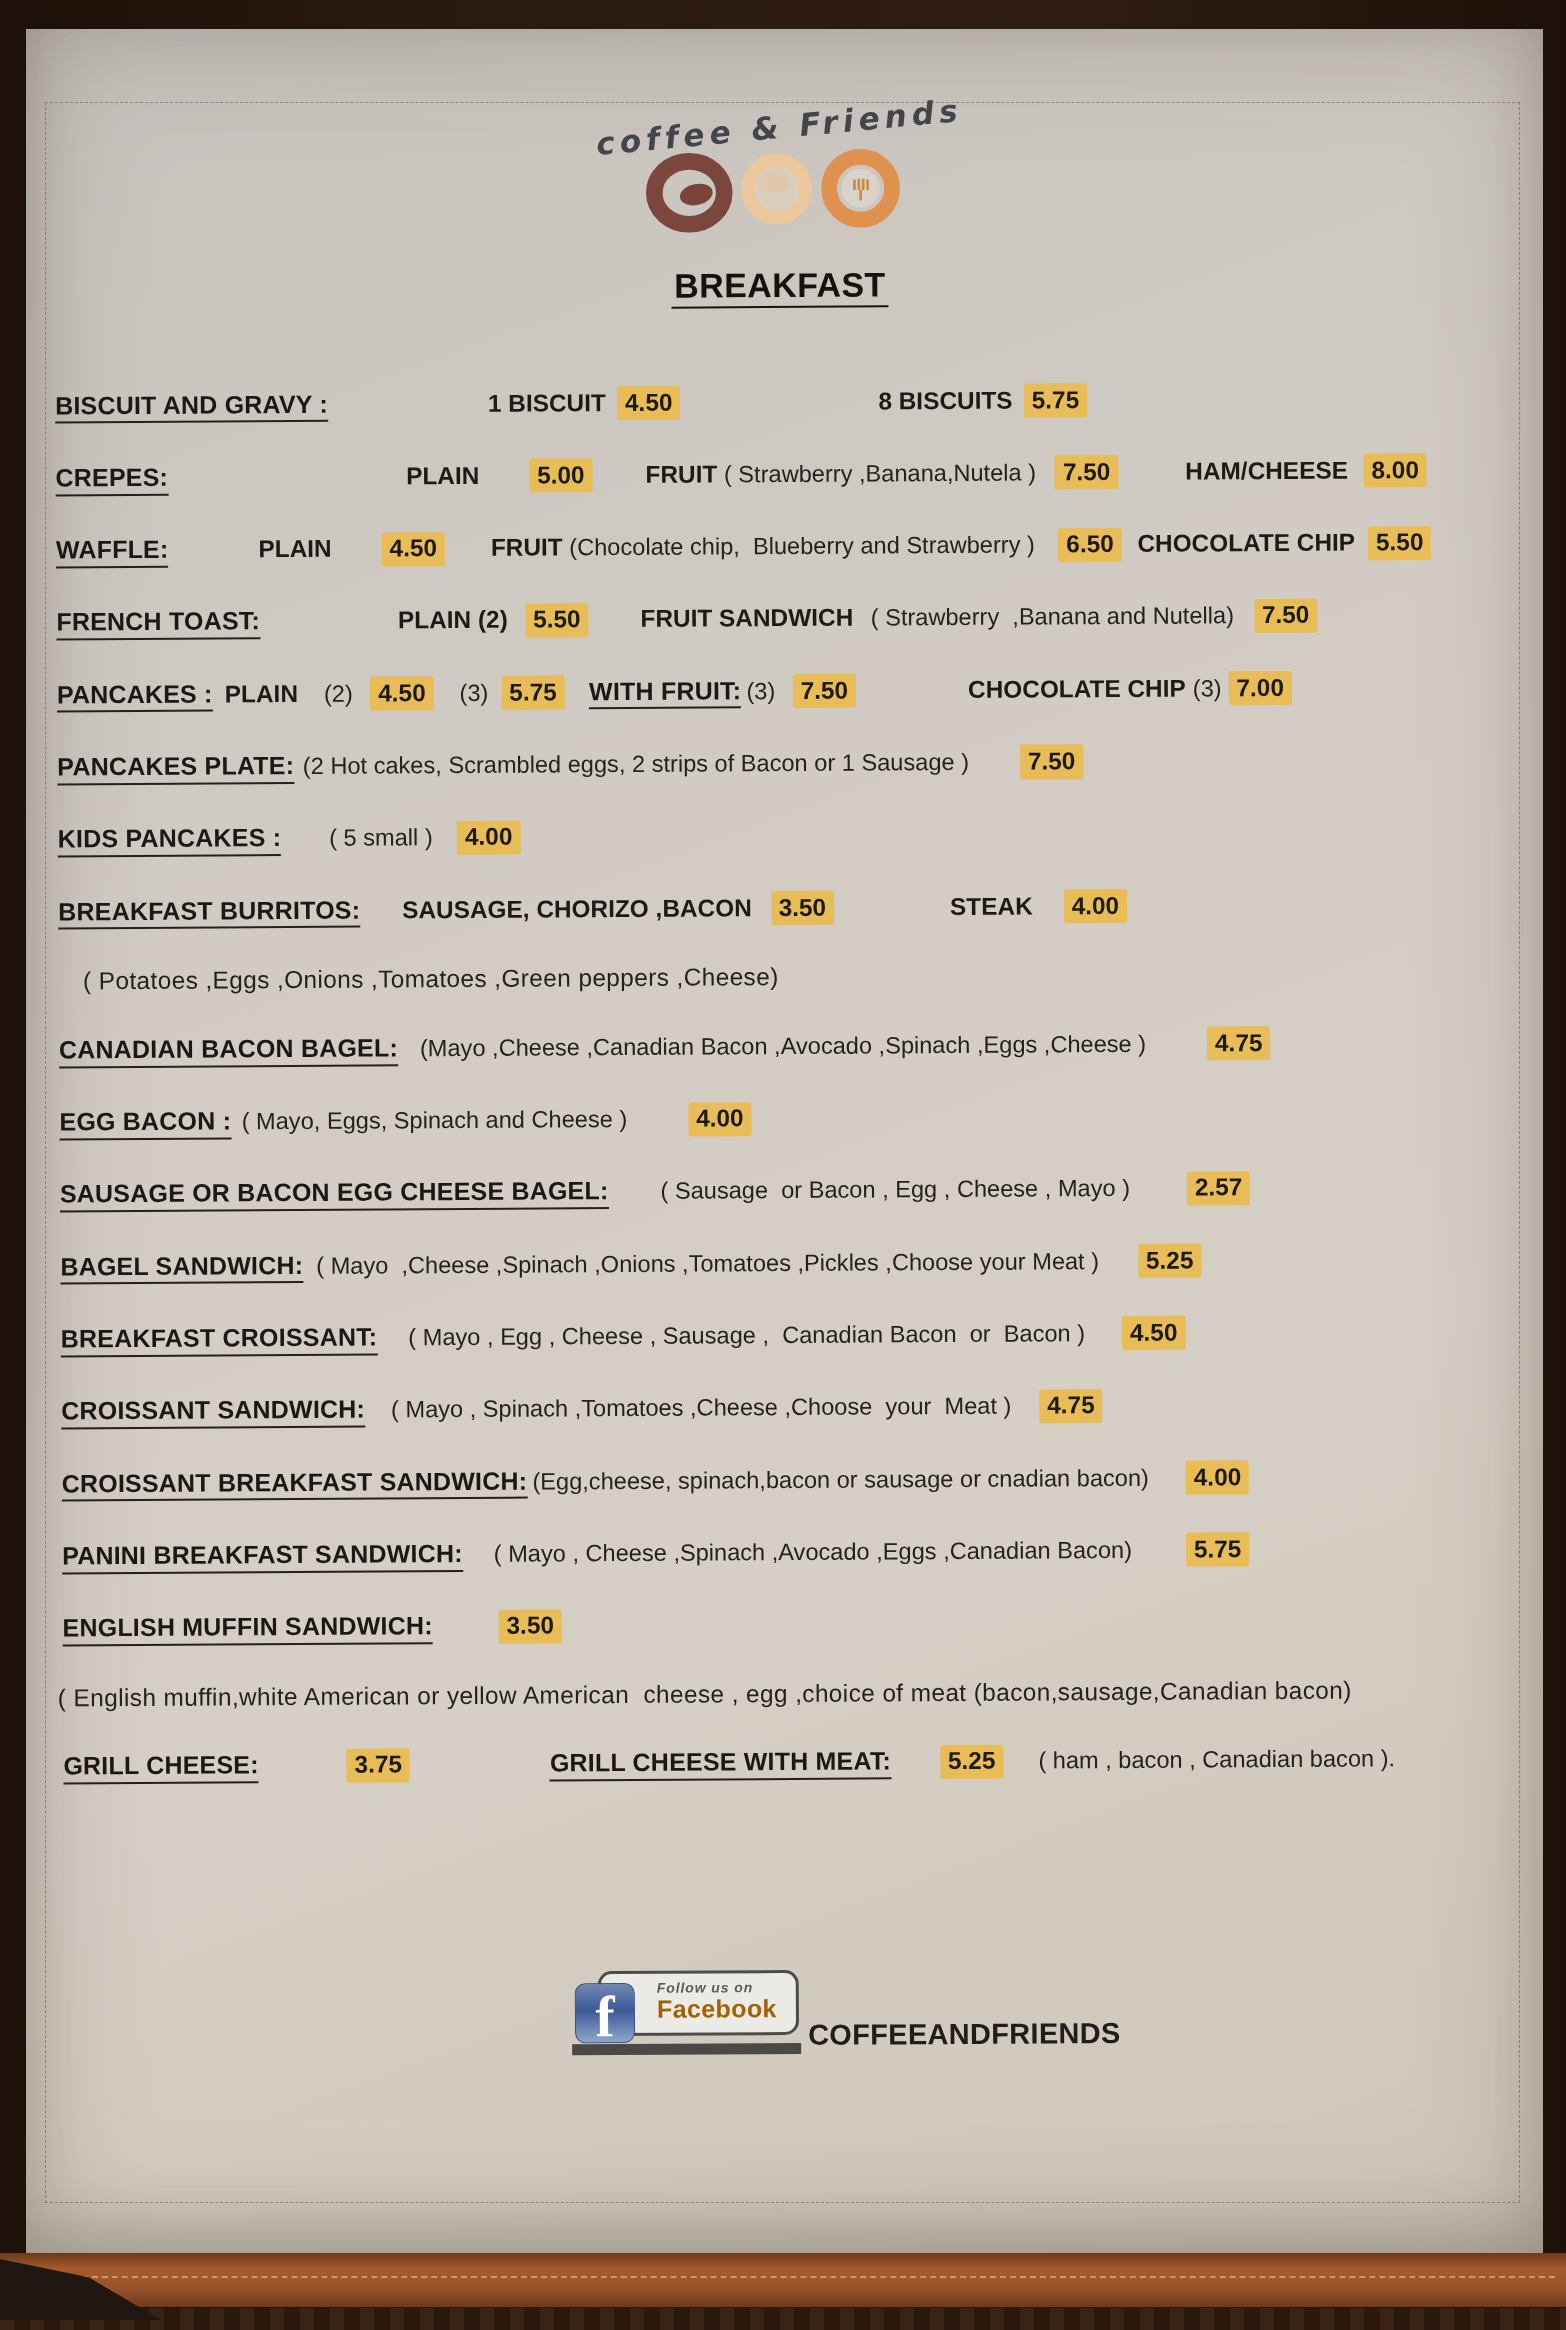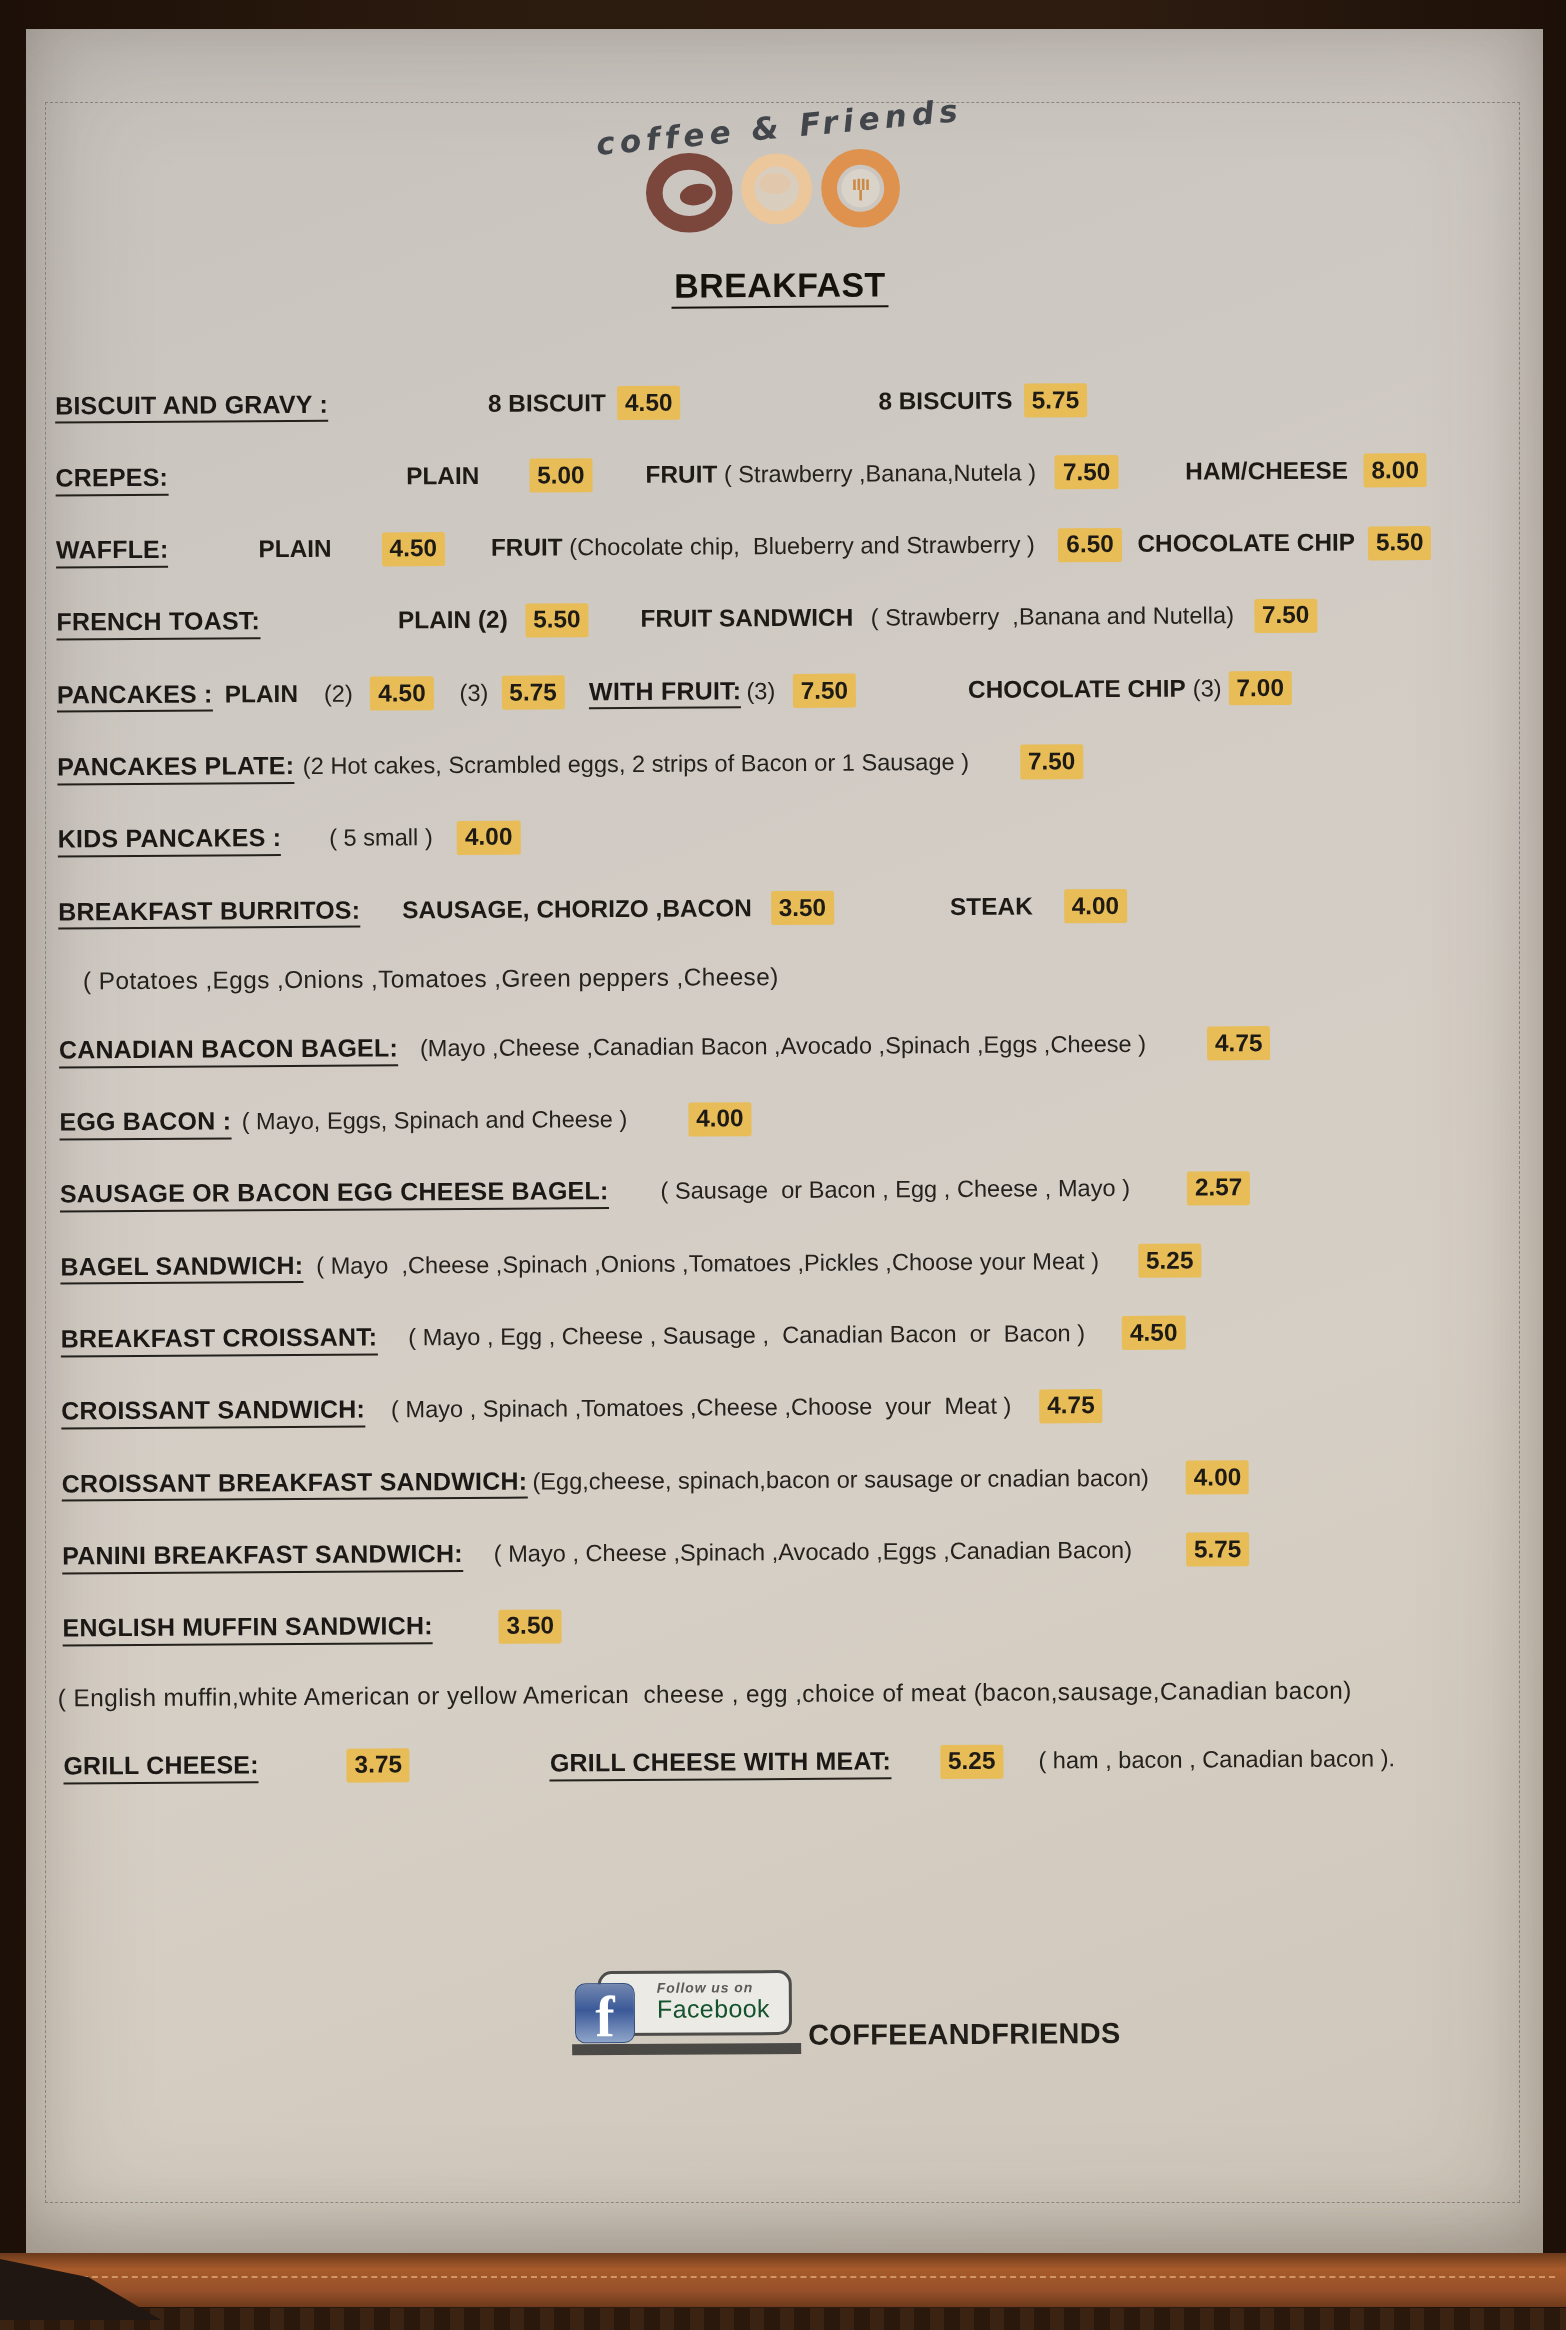--- a/index.html
+++ b/index.html
@@ -53,21 +53,21 @@
   }
   .fb-icon{
     position:absolute;left:-26px;top:8.7px;width:58px;height:58px;border-radius:10.5px;
     background:linear-gradient(180deg,#7388b0 0%,#3b5998 45%,#8fa5c9 100%);
     border:1.7px solid #35507f;
     color:#fff;text-align:center;font-family:"Liberation Serif",serif;font-weight:bold;
     font-size:58px;line-height:51px;overflow:hidden;
   }
   .fb-icon span{position:relative;top:7px;}
   .fb-follow{font-size:14px;font-weight:bold;font-style:italic;color:#5b5b59;letter-spacing:0.9px;line-height:1.1;}
-  .fb-name{font-size:25px;font-weight:normal;color:#14532d;letter-spacing:0.4px;line-height:1.1;}
+  .fb-name{font-size:25px;font-weight:bold;color:#a16207;letter-spacing:0.4px;line-height:1.1;}
   .fb-bar{width:229px;height:11.3px;background:#4b4946;margin:7.9px 0 0 -26px;}
   .handle{font-size:29px;font-weight:bold;color:#211e1a;letter-spacing:0.3px;margin:0 0 1.7px 7px;}
   
   .leather{position:absolute;left:0;top:2253px;width:100%;height:54px;
     background:linear-gradient(180deg,#6b3a1c 0%,#a85b2b 30%,#96502a 70%,#6e3a1b 100%);}
   .leather-stitch{position:absolute;left:12.2px;right:12.2px;top:23px;border-top:2.6px dashed rgba(226,171,118,.75);}
   .wood{position:absolute;left:0;top:2308px;width:100%;height:23px;
     background:repeating-linear-gradient(90deg,#3a2312 0 14px,#2a180c 14px 30px);}
   .corner-dark{
     position:absolute;left:0;top:2259px;width:161px;height:61px;background:#201713;
@@ -104,21 +104,21 @@
           </g>
         </g>
       </svg>
     </div>
 
     <div class="title-wrap">
       <span>BREAKFAST</span>
     </div>
 
     <div class="menu">
-        <div class="row"><span class="seg label">BISCUIT AND GRAVY :</span><span class="seg bold" style="margin-left: 160px;">8 BISCUIT</span><span class="seg price" style="margin-left: 11.3px;">4.50</span><span class="seg bold" style="margin-left: 198px;">8 BISCUITS</span><span class="seg price" style="margin-left: 11.3px;">5.75</span></div>
+        <div class="row"><span class="seg label">BISCUIT AND GRAVY :</span><span class="seg bold" style="margin-left: 160px;">1 BISCUIT</span><span class="seg price" style="margin-left: 11.3px;">4.50</span><span class="seg bold" style="margin-left: 198px;">8 BISCUITS</span><span class="seg price" style="margin-left: 11.3px;">5.75</span></div>
         <div class="row"><span class="seg label">CREPES:</span><span class="seg bold" style="margin-left: 238px;">PLAIN</span><span class="seg price" style="margin-left: 50px;">5.00</span><span class="seg bold" style="margin-left: 53px;">FRUIT</span><span class="seg text"> ( Strawberry ,Banana,Nutela )</span><span class="seg price" style="margin-left: 19px;">7.50</span><span class="seg bold" style="margin-left: 67px;">HAM/CHEESE</span><span class="seg price" style="margin-left: 15.7px;">8.00</span></div>
         <div class="row"><span class="seg label">WAFFLE:</span><span class="seg bold" style="margin-left: 90px;">PLAIN</span><span class="seg price" style="margin-left: 50px;">4.50</span><span class="seg bold" style="margin-left: 46px;">FRUIT</span><span class="seg text"> (Chocolate chip,  Blueberry and Strawberry )</span><span class="seg price" style="margin-left: 23.6px;">6.50</span><span class="seg bold" style="margin-left: 15.7px;">CHOCOLATE CHIP</span><span class="seg price" style="margin-left: 13px;">5.50</span></div>
         <div class="row"><span class="seg label">FRENCH TOAST:</span><span class="seg bold" style="margin-left: 138px;">PLAIN (2)</span><span class="seg price" style="margin-left: 17.5px;">5.50</span><span class="seg bold" style="margin-left: 52px;">FRUIT SANDWICH</span><span class="seg text" style="margin-left: 17.5px;">( Strawberry  ,Banana and Nutella)</span><span class="seg price" style="margin-left: 20px;">7.50</span></div>
         <div class="row"><span class="seg label">PANCAKES :</span><span class="seg bold" style="margin-left: 12.2px;">PLAIN</span><span class="seg text" style="margin-left: 26px;">(2)</span><span class="seg price" style="margin-left: 17.5px;">4.50</span><span class="seg text" style="margin-left: 26px;">(3)</span><span class="seg price" style="margin-left: 13px;">5.75</span><span class="seg label" style="margin-left: 24.4px;">WITH FRUIT:</span><span class="seg text" style="margin-left: 5.2px;">(3)</span><span class="seg price" style="margin-left: 17.5px;">7.50</span><span class="seg bold" style="margin-left: 112px;">CHOCOLATE CHIP</span><span class="seg text" style="margin-left: 7px;">(3)</span><span class="seg price" style="margin-left: 7px;">7.00</span></div>
         <div class="row"><span class="seg label">PANCAKES PLATE:</span><span class="seg text" style="margin-left: 8.7px;">(2 Hot cakes, Scrambled eggs, 2 strips of Bacon or 1 Sausage )</span><span class="seg price" style="margin-left: 51px;">7.50</span></div>
         <div class="row"><span class="seg label">KIDS PANCAKES :</span><span class="seg text" style="margin-left: 48px;">( 5 small )</span><span class="seg price" style="margin-left: 24.4px;">4.00</span></div>
         <div class="row"><span class="seg label">BREAKFAST BURRITOS:</span><span class="seg bold" style="margin-left: 42px;">SAUSAGE, CHORIZO ,BACON</span><span class="seg price" style="margin-left: 19px;">3.50</span><span class="seg bold" style="margin-left: 116px;">STEAK</span><span class="seg price" style="margin-left: 31px;">4.00</span></div>
         <div class="row desc" style="margin-left: 24.4px;"><span class="seg text">( Potatoes ,Eggs ,Onions ,Tomatoes ,Green peppers ,Cheese)</span></div>
         <div class="row"><span class="seg label">CANADIAN BACON BAGEL:</span><span class="seg text" style="margin-left: 22px;">(Mayo ,Cheese ,Canadian Bacon ,Avocado ,Spinach ,Eggs ,Cheese )</span><span class="seg price" style="margin-left: 61px;">4.75</span></div>
         <div class="row"><span class="seg label">EGG BACON :</span><span class="seg text" style="margin-left: 10.5px;">( Mayo, Eggs, Spinach and Cheese )</span><span class="seg price" style="margin-left: 61px;">4.00</span></div>

